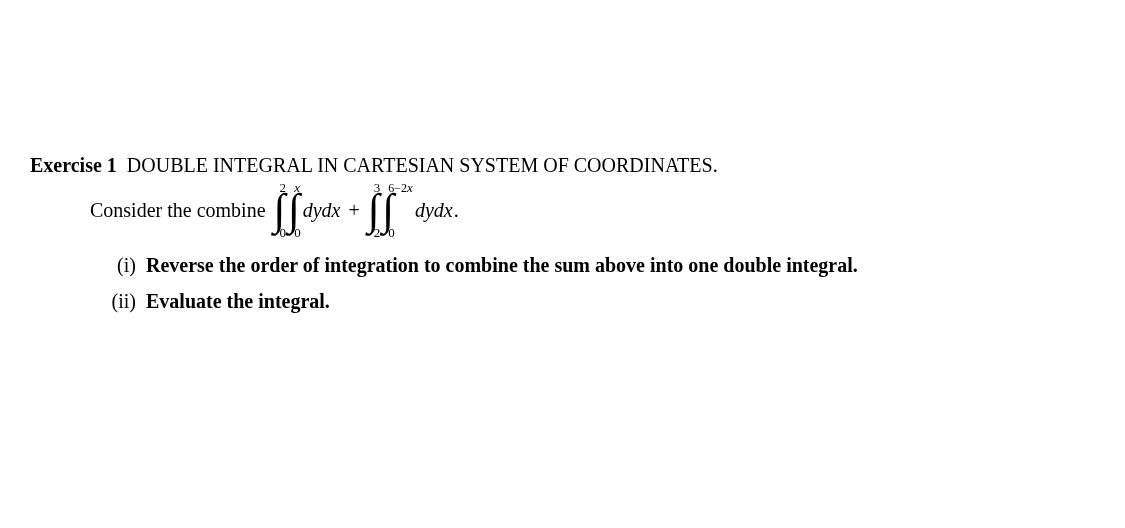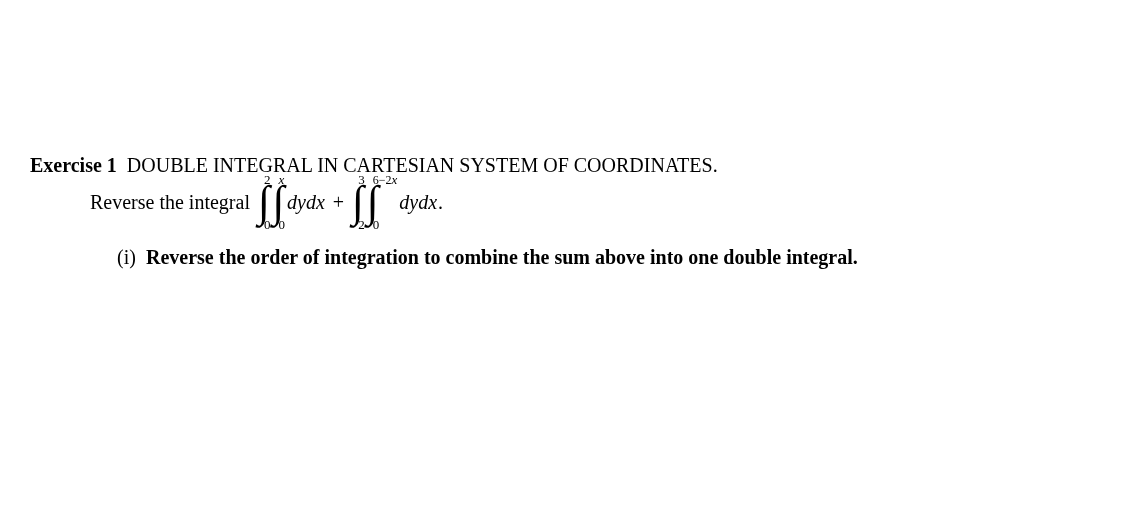--- a/index.html
+++ b/index.html
@@ -11,20 +11,21 @@
       width: 1125px;
       height: 528px;
       background: #ffffff;
       font-family: "Times New Roman", Times, serif;
       color: #000000;
       padding: 150px 30px 30px 30px;
       font-size: 20px;
       line-height: 1.5;
     }
     .exercise-header {
+      margin-bottom: 8px;
     }
     .exercise-label {
       font-weight: bold;
     }
     .exercise-title {
       font-family: "Times New Roman", serif;
     }
     .consider-line {
       padding-left: 60px;
       display: flex;
@@ -93,21 +94,21 @@
   </style>
 </head>
 <body>
 
 <div class="exercise-header">
   <span class="exercise-label">Exercise 1</span>
   <span class="exercise-title">&nbsp;<span>DOUBLE INTEGRAL IN CARTESIAN SYSTEM OF COORDINATES.</span></span>
 </div>
 
 <div class="consider-line">
-  <span>Reverse the integral</span>
+  <span>Consider the combine</span>
   <span class="math-inline">
     <span class="integral-group">
       <span class="integral-symbol">∫</span>
       <span class="integral-limits">
         <span class="limit-upper">2</span>
         <span class="limit-lower">0</span>
       </span>
     </span>
     <span class="integral-group">
       <span class="integral-symbol">∫</span>
@@ -135,13 +136,17 @@
     <span class="math-var">dydx</span>
     <span class="period">.</span>
   </span>
 </div>
 
 <div class="items-list">
   <div class="item-row">
     <span class="item-marker">(i)</span>
     <span class="item-text">Reverse the order of integration to combine the sum above into one double integral.</span>
   </div>
+  <div class="item-row">
+    <span class="item-marker">(ii)</span>
+    <span class="item-text">Evaluate the integral.</span>
+  </div>
 </div>
 
 </body></html>

